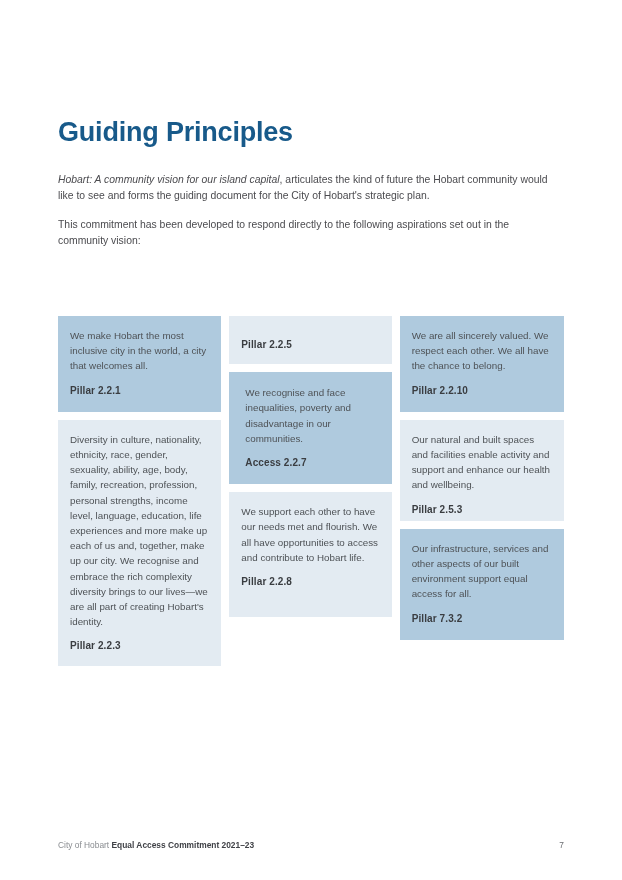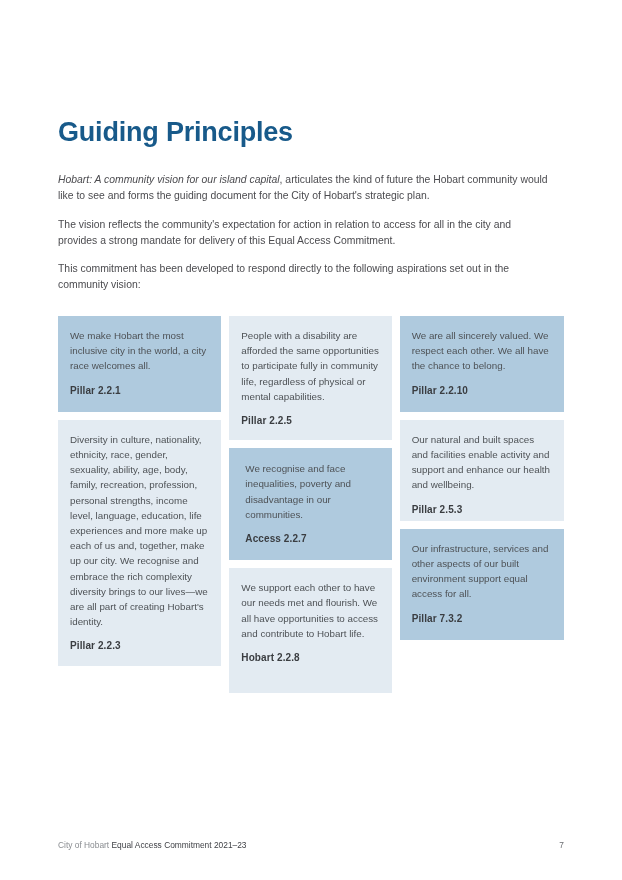--- a/index.html
+++ b/index.html
@@ -113,61 +113,59 @@
     left: 58px;
     right: 58px;
     top: 840px;
     display: flex;
     justify-content: space-between;
     align-items: baseline;
     font-size: 8.4px;
     color: #6b6e72;
   }
   .footer .org { color: #8a8d91; }
-  .footer .doc { font-weight: normal; color: #404247; }
+  .footer .doc { font-weight: bold; color: #404247; }
   .footer .pageno { color: #6b6e72; }
 </style>
 </head>
 <body>
 
 <div class="page">
 
   <h1 class="page-title">Guiding Principles</h1>
 
   <div class="intro">
     <p><em>Hobart: A community vision for our island capital</em><span>, articulates the kind of future the Hobart community would like to see and forms the guiding document for the City of Hobart's strategic plan.</span></p>
-    <p>The vision reflects the community's expectation for action in relation to access for all in the city and provides a strong mandate for delivery of this Equal Access Commitment.</p>
     <p>This commitment has been developed to respond directly to the following aspirations set out in the community vision:</p>
   </div>
 
   <div class="cards">
 
     <div class="col col-1">
       <div class="card dark c-221">
-        <p class="body">We make Hobart the most inclusive city in the world, a city race welcomes all.</p>
+        <p class="body">We make Hobart the most inclusive city in the world, a city that welcomes all.</p>
         <p class="pillar">Pillar 2.2.1</p>
       </div>
       <div class="card light c-223">
         <p class="body">Diversity in culture, nationality, ethnicity, race, gender, sexuality, ability, age, body, family, recreation, profession, personal strengths, income  level, language, education, life experiences and more make up each of us and, together, make up our city. We recognise and embrace the rich complexity diversity brings to our lives—we are all part of creating Hobart's identity.</p>
         <p class="pillar">Pillar 2.2.3</p>
       </div>
     </div>
 
     <div class="col col-2">
       <div class="card light c-225">
-        <p class="body">People with a disability are afforded the same opportunities to participate fully in community life, regardless of physical or mental capabilities.</p>
         <p class="pillar">Pillar 2.2.5</p>
       </div>
       <div class="card dark c-227 indent">
         <p class="body">We recognise and face inequalities, poverty and disadvantage in our communities.</p>
         <p class="pillar">Access 2.2.7</p>
       </div>
       <div class="card light c-228">
         <p class="body">We support each other to have our needs met and flourish. We all have opportunities to access and contribute to Hobart life.</p>
-        <p class="pillar">Hobart 2.2.8</p>
+        <p class="pillar">Pillar 2.2.8</p>
       </div>
     </div>
 
     <div class="col col-3">
       <div class="card dark c-2210">
         <p class="body">We are all sincerely valued. We respect each other. We all have the chance to belong.</p>
         <p class="pillar">Pillar 2.2.10</p>
       </div>
       <div class="card light c-253">
         <p class="body">Our natural and built spaces and facilities enable activity and support and enhance our health and wellbeing.</p>

